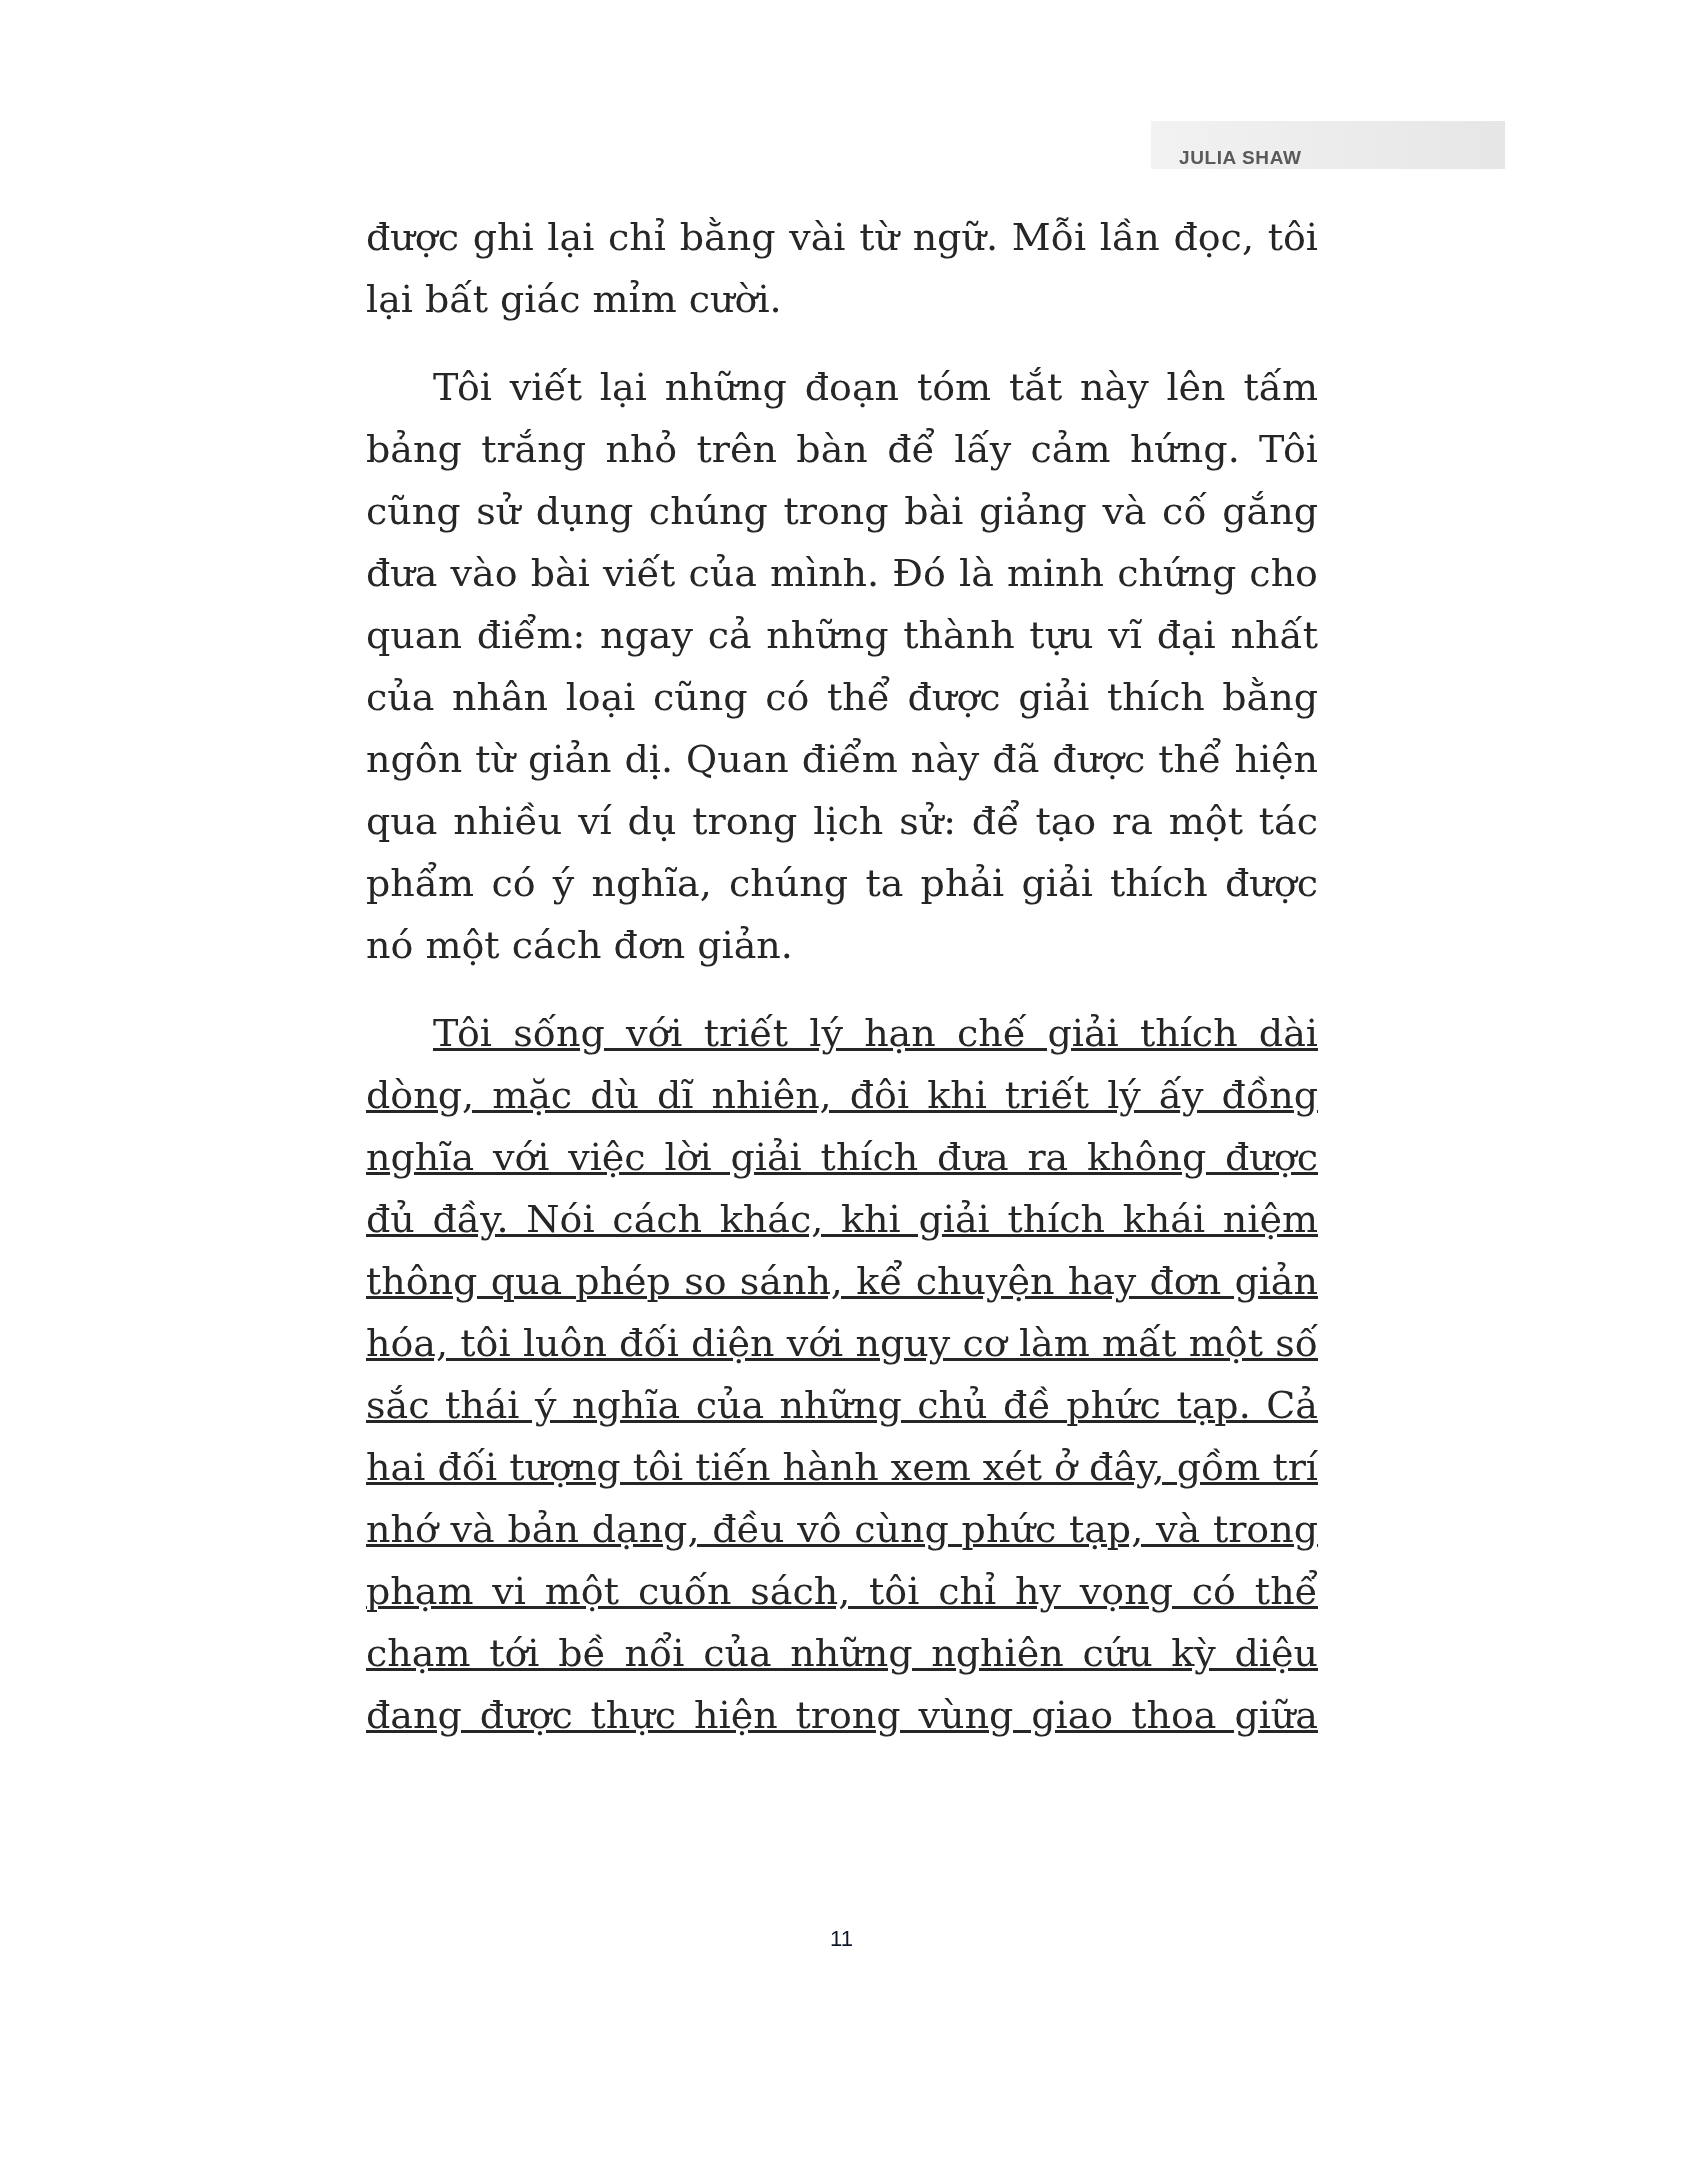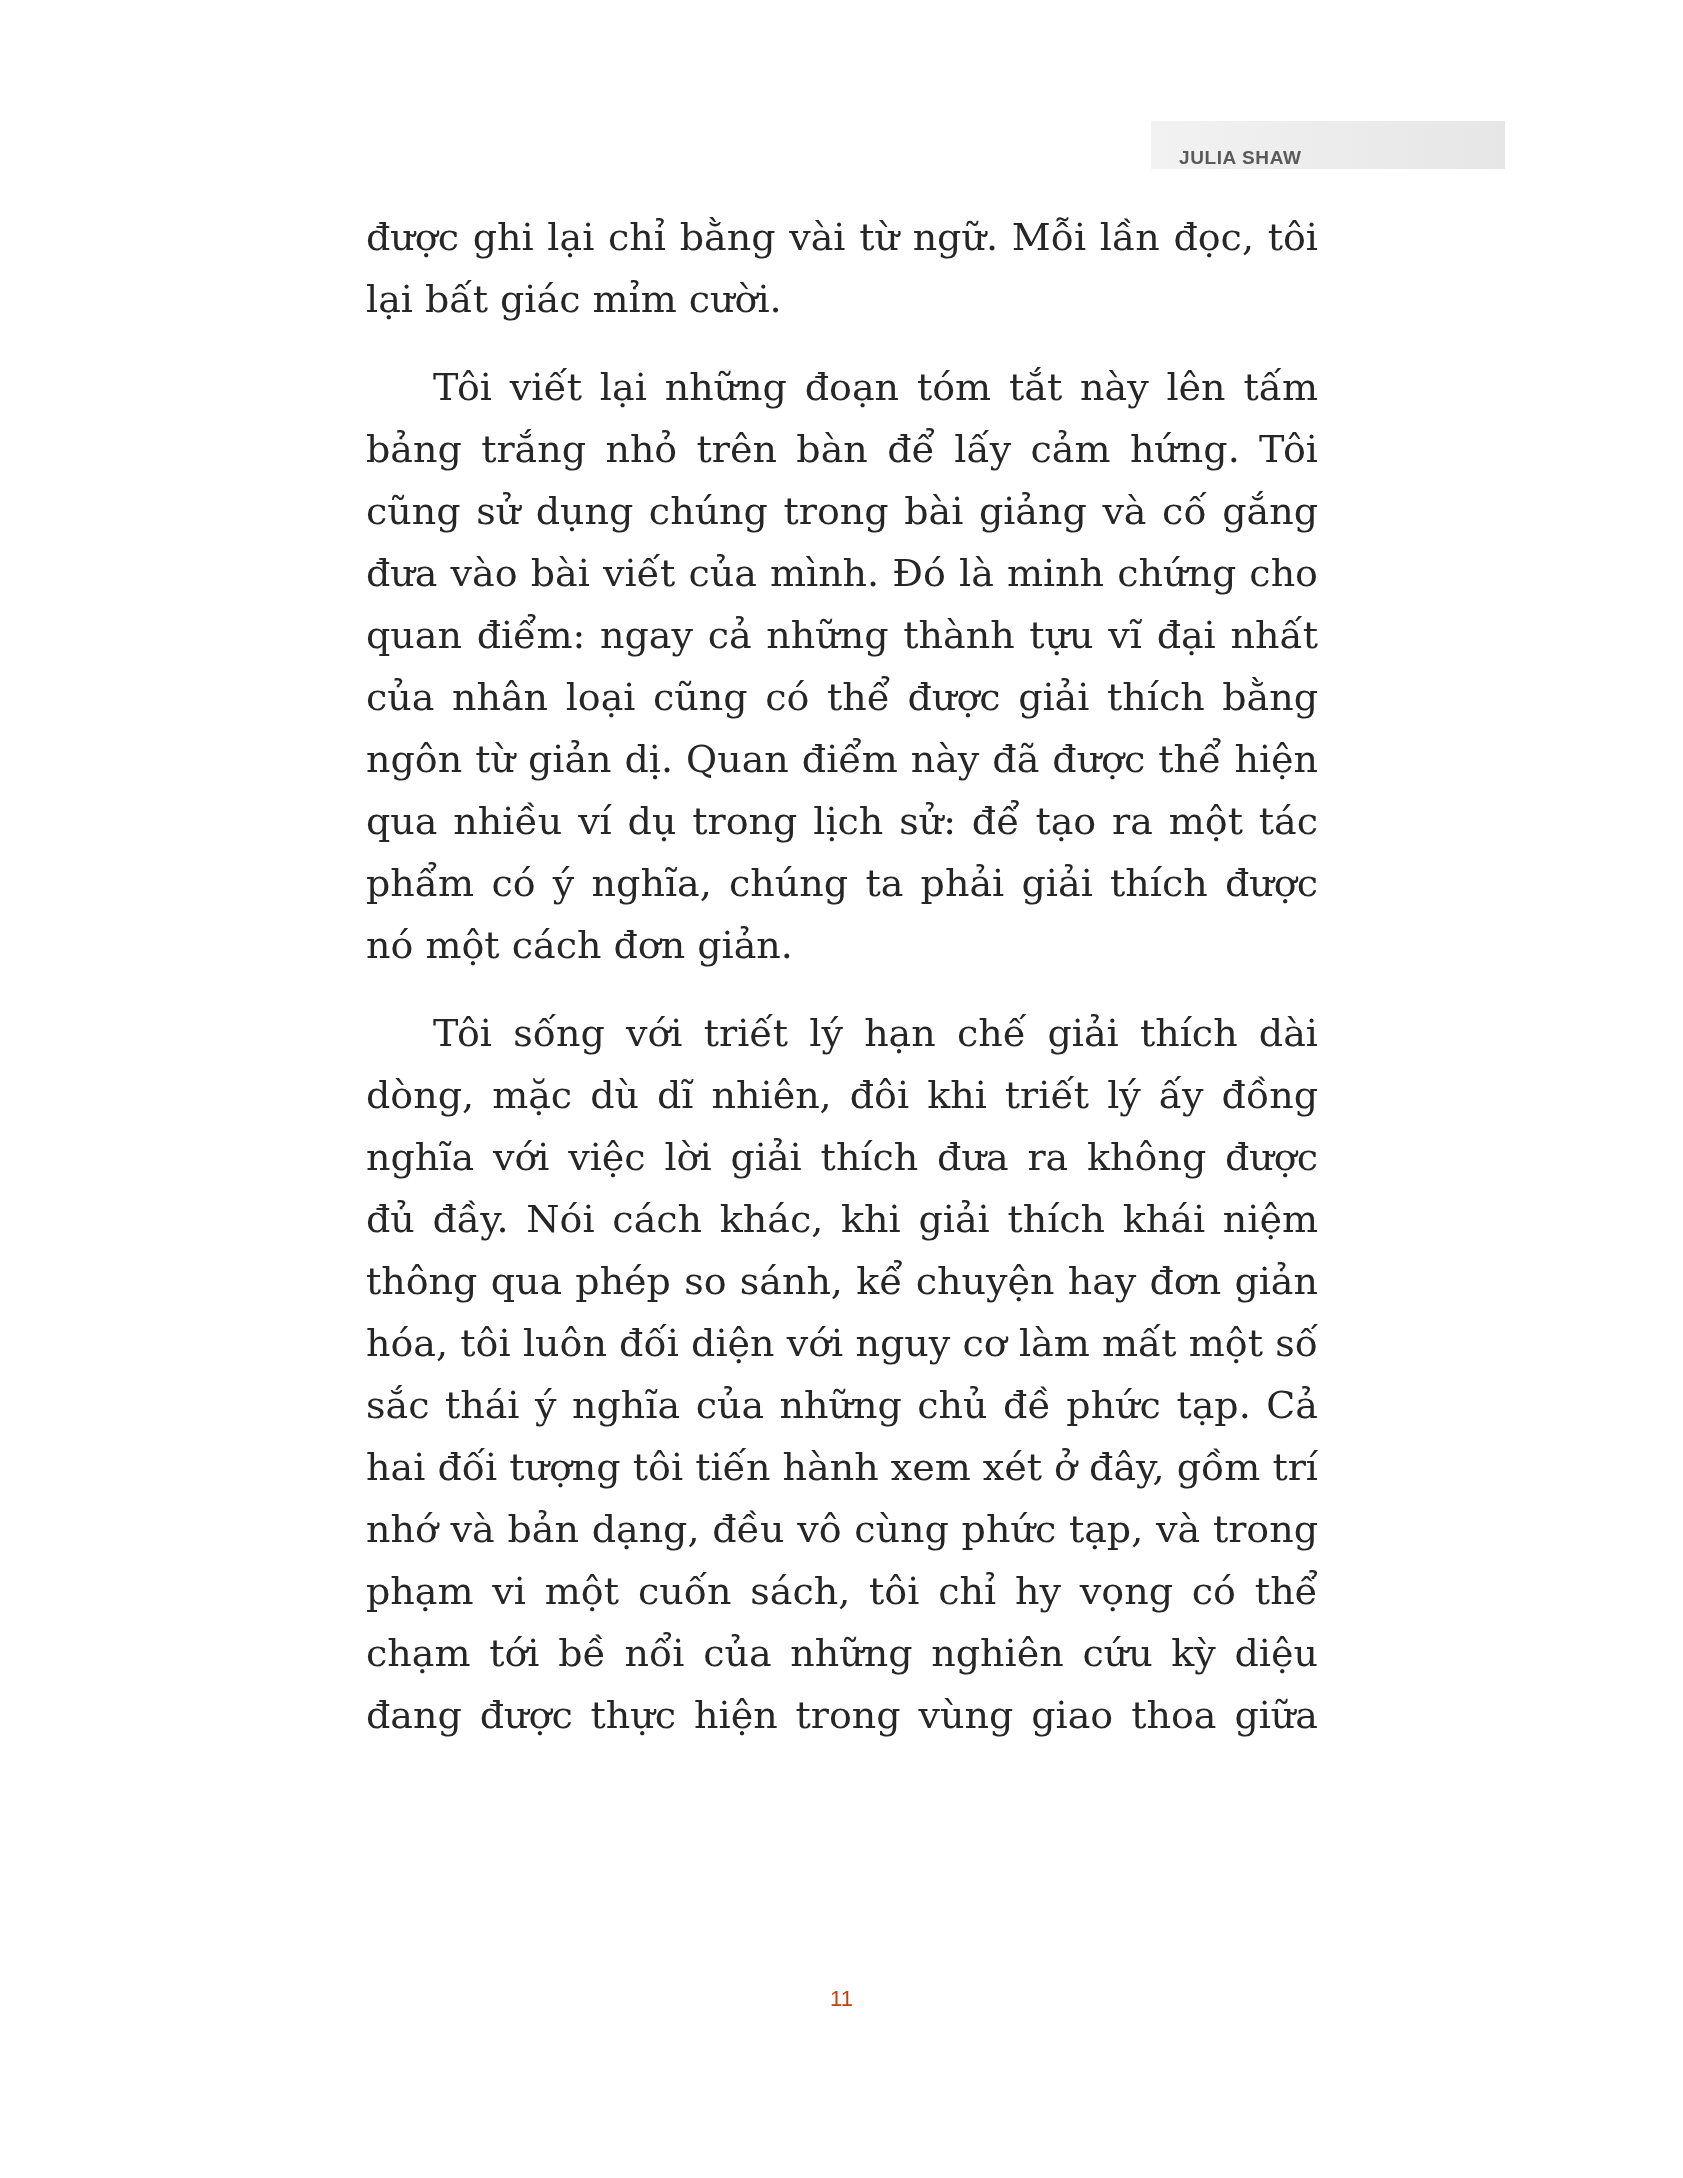--- a/index.html
+++ b/index.html
@@ -52,30 +52,31 @@
       text-align: justify;
     }
     .para {
       margin: 0 0 26px 0;
     }
     .para.indent {
       text-indent: 67px;
     }
     .para.cont-next {
       text-align-last: justify;
+      text-decoration: underline;
     }
     .page-number {
       position: absolute;
       left: 0;
-      top: 1986px;
+      top: 1926px;
       width: 1683px;
       text-align: center;
       font-family: "Liberation Sans", sans-serif;
       font-size: 22px;
-      color: #c2410c;
+      color: #0f172a;
     }
   </style>
 </head>
 <body>
 
 <div class="page">
 
   <div class="header-bar">
     <span class="header-author">JULIA SHAW</span>
   </div>

